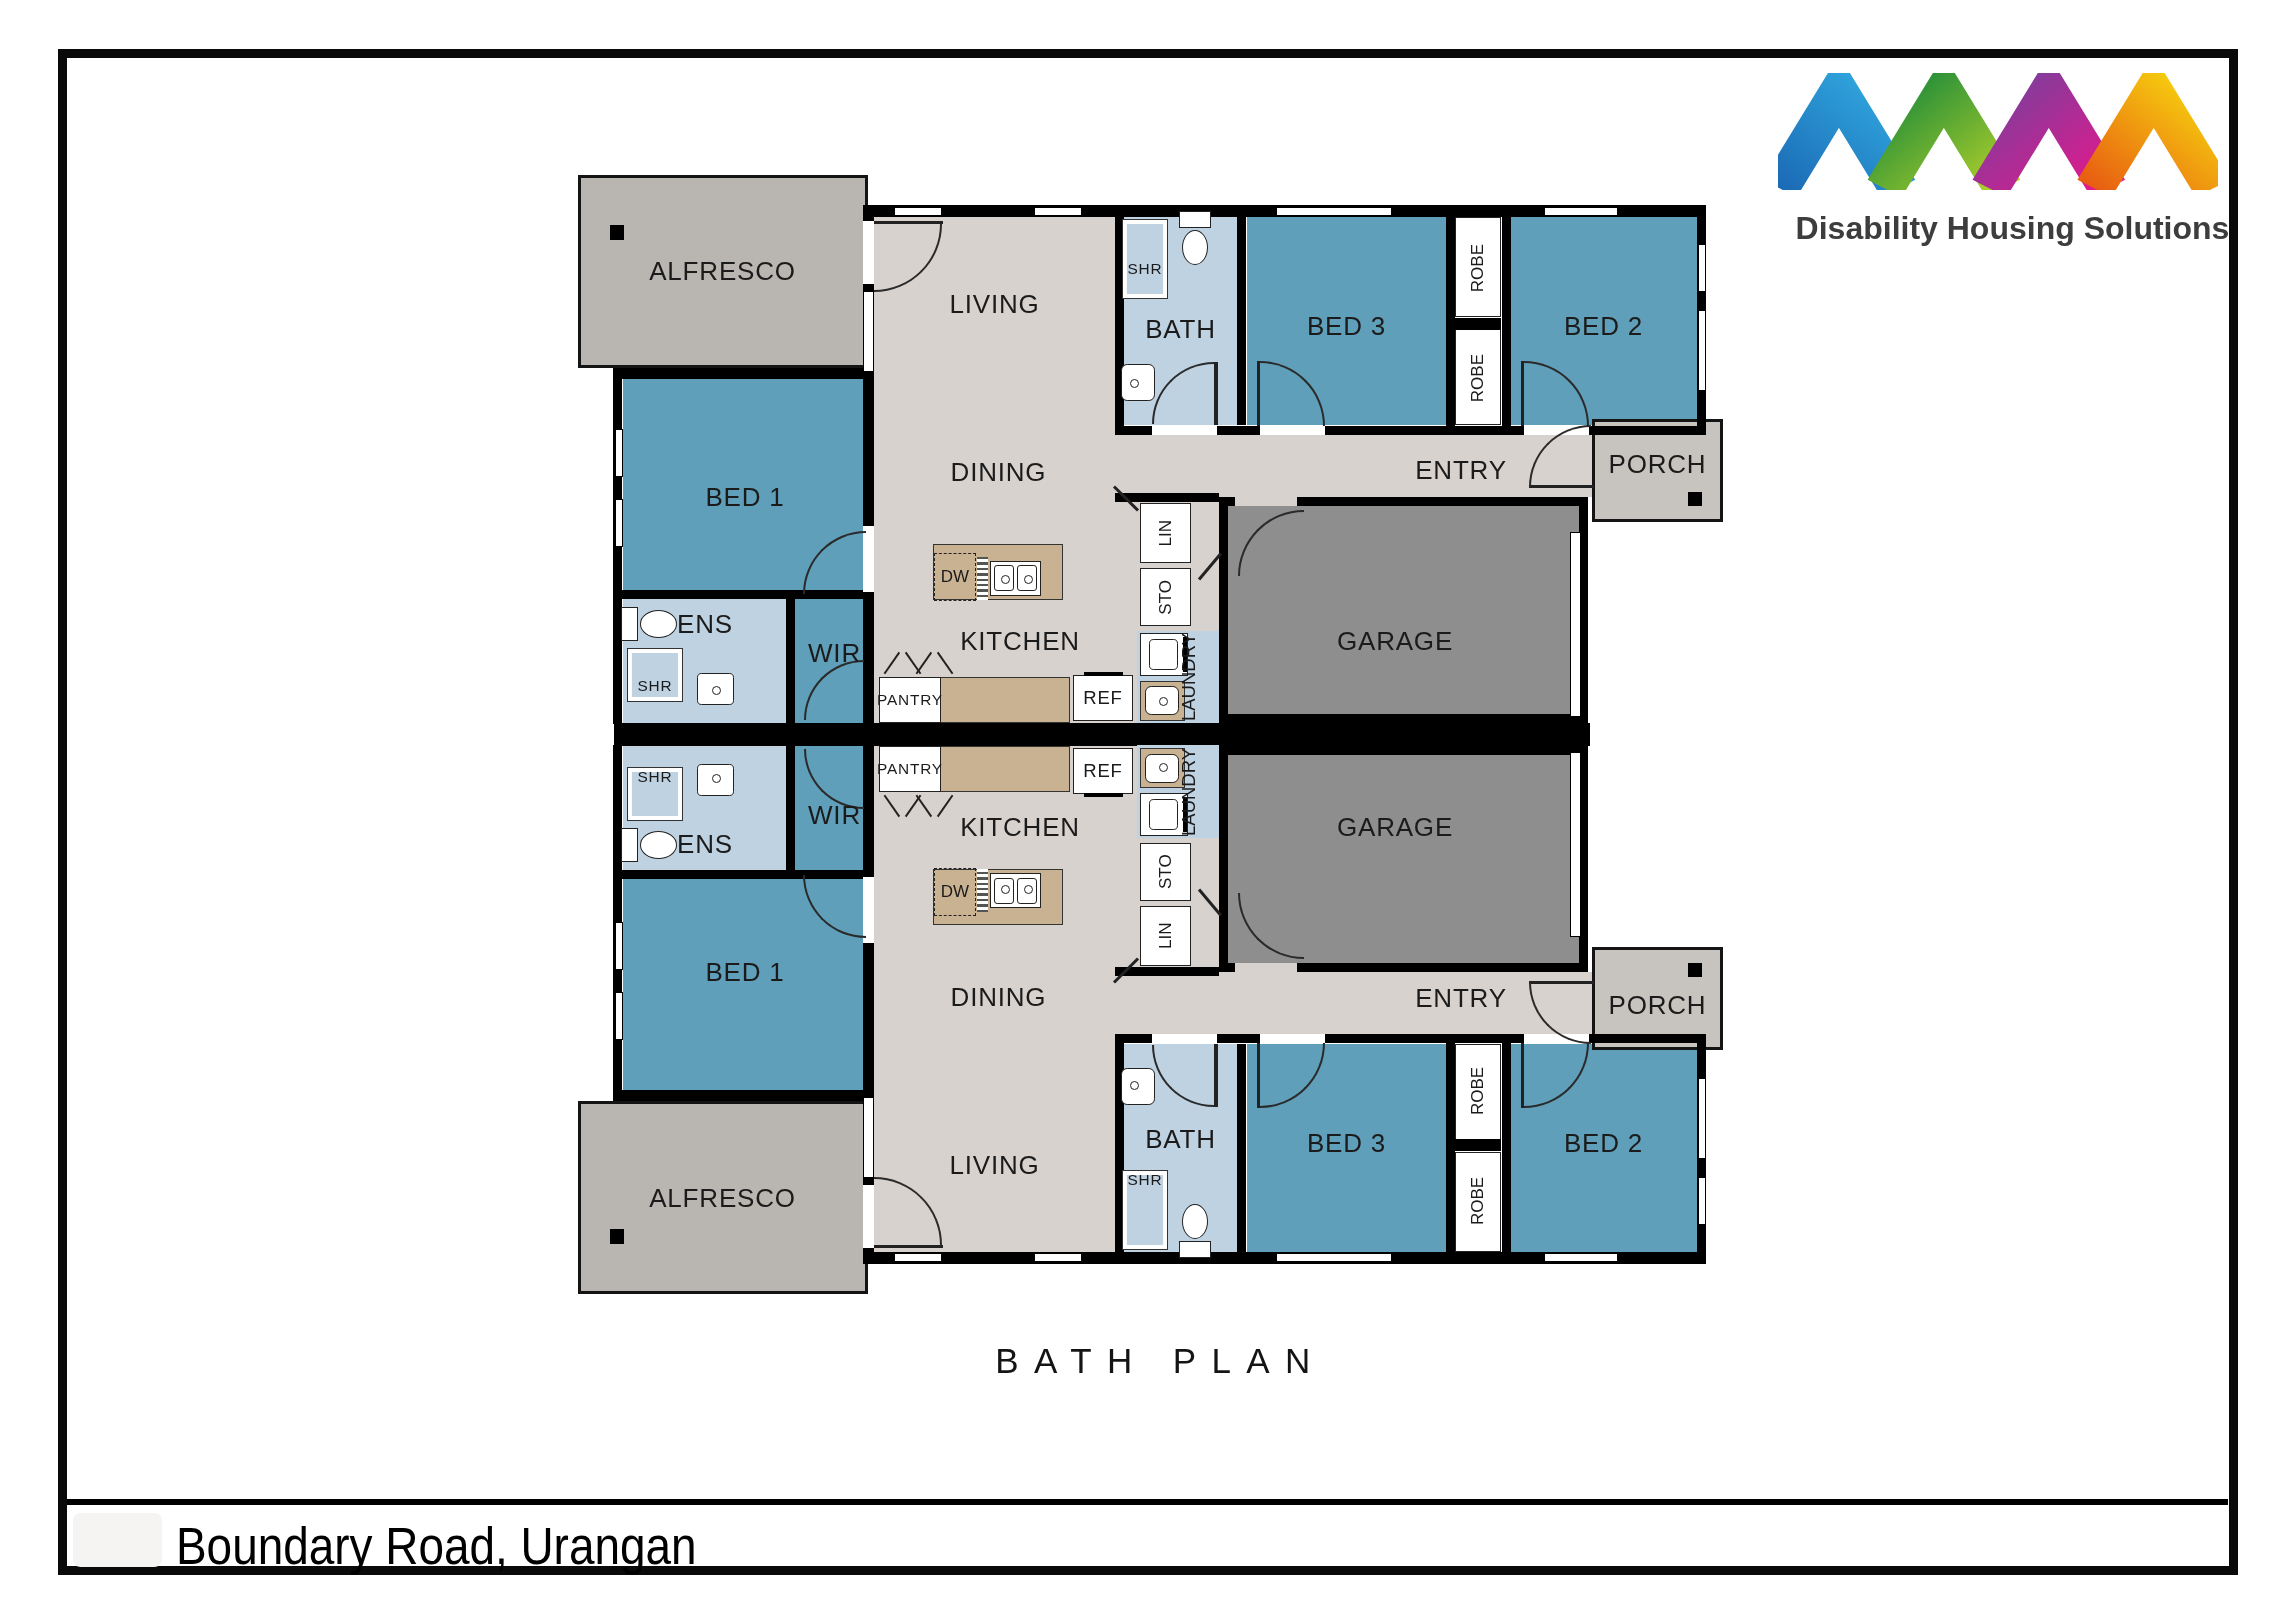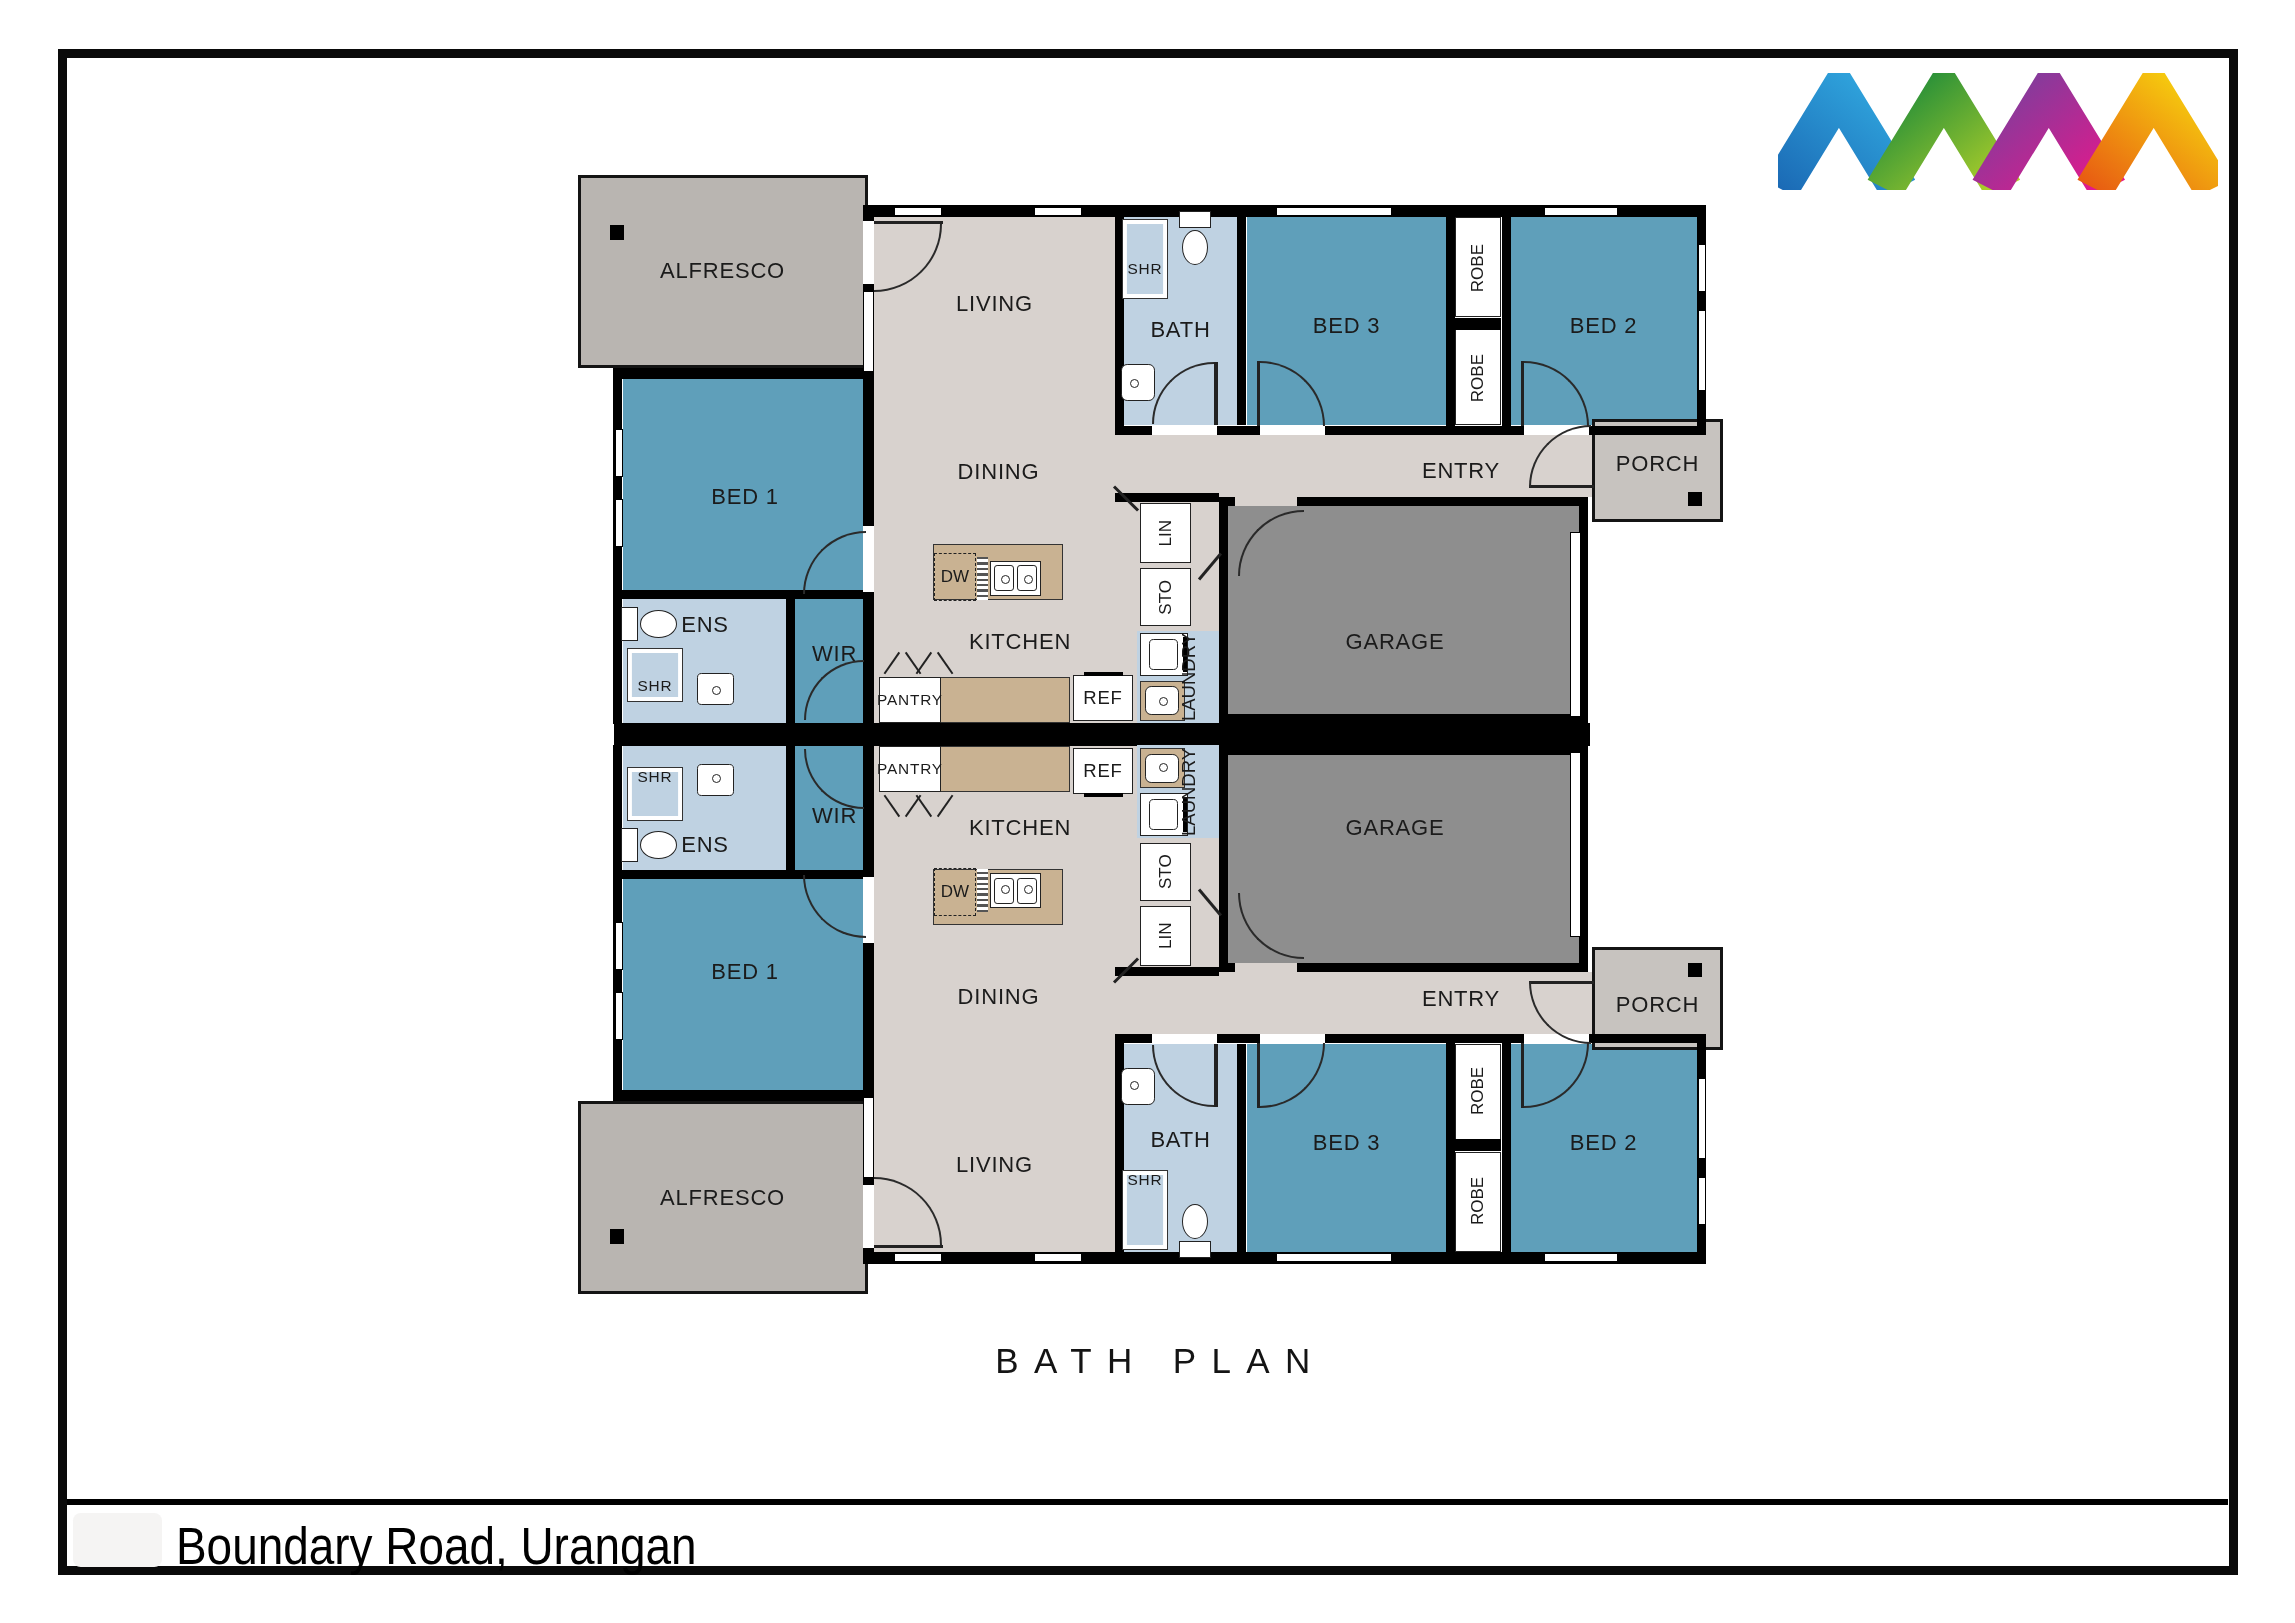--- a/index.html
+++ b/index.html
@@ -4,21 +4,21 @@
 <style>
   html,body{margin:0;padding:0;background:#fff;}
   .page{position:relative;width:2295px;height:1623px;background:#fff;overflow:hidden;
         font-family:"Liberation Sans",sans-serif;}
   .a{position:absolute;box-sizing:border-box;}
   .f{display:flex;align-items:center;justify-content:center;text-align:center;}
   .w{background:#000;}
   .win{background:#fff;border:1.5px solid #000;}
   .gapw{background:#fff;}
   .dg{background:#222;}
-  .lbl{color:#1b1b1b;font-size:22px;letter-spacing:0.8px;}
+  .lbl{color:#1b1b1b;font-size:26px;letter-spacing:0.8px;}
   .sm{font-size:17px;letter-spacing:0;}
   .vl{writing-mode:vertical-rl;transform:rotate(180deg);}
   .unit{position:absolute;left:578px;width:1172px;height:548px;}
   .unit.mirror{transform:scaleY(-1);}
   .unit.mirror .hl{transform:scaleY(-1);}
   .unit.mirror .vl{transform:scaleY(-1) rotate(180deg);}
   .bed{background:var(--bedroom);}
   .wet{background:var(--wet);}
   .flr{background:var(--floor);}
   .out{background:var(--outdoor);border:3.1px solid #141414;}
@@ -69,20 +69,21 @@
             <stop offset="0" stop-color="#e85d12"></stop>
             <stop offset="1" stop-color="#f7d70e"></stop>
           </linearGradient>
       </defs>
       <polyline points="2,150 72,24 142,150" fill="none" stroke="url(#g1)" stroke-width="46"></polyline>
       <polyline points="126,150 196,24 266,150" fill="none" stroke="url(#g2)" stroke-width="46"></polyline>
       <polyline points="250,150 320,24 390,150" fill="none" stroke="url(#g3)" stroke-width="46"></polyline>
       <polyline points="374,150 444,24 514,150" fill="none" stroke="url(#g4)" stroke-width="46"></polyline>
     </svg>
   </div>
+  <div class="a f logo-text" style="left:1789px;top:207px;width:447px;height:42px;">Disability Housing Solutions</div>
 
   <div class="unit" id="unit-top" style="top:175px;">
 
     <div class="a out" style="left:0;top:0;width:290px;height:193px;"></div>
     <div class="a flr" style="left:290px;top:30px;width:247px;height:518px;"></div>
     <div class="a flr" style="left:537px;top:260px;width:477px;height:62px;"></div>
     <div class="a flr" style="left:537px;top:322px;width:104px;height:226px;"></div>
     <div class="a wet" style="left:559px;top:456px;width:82px;height:93px;"></div>
     <div class="a wet" style="left:546px;top:42px;width:113px;height:208px;"></div>
     <div class="a bed" style="left:669px;top:42px;width:200px;height:208px;"></div>

